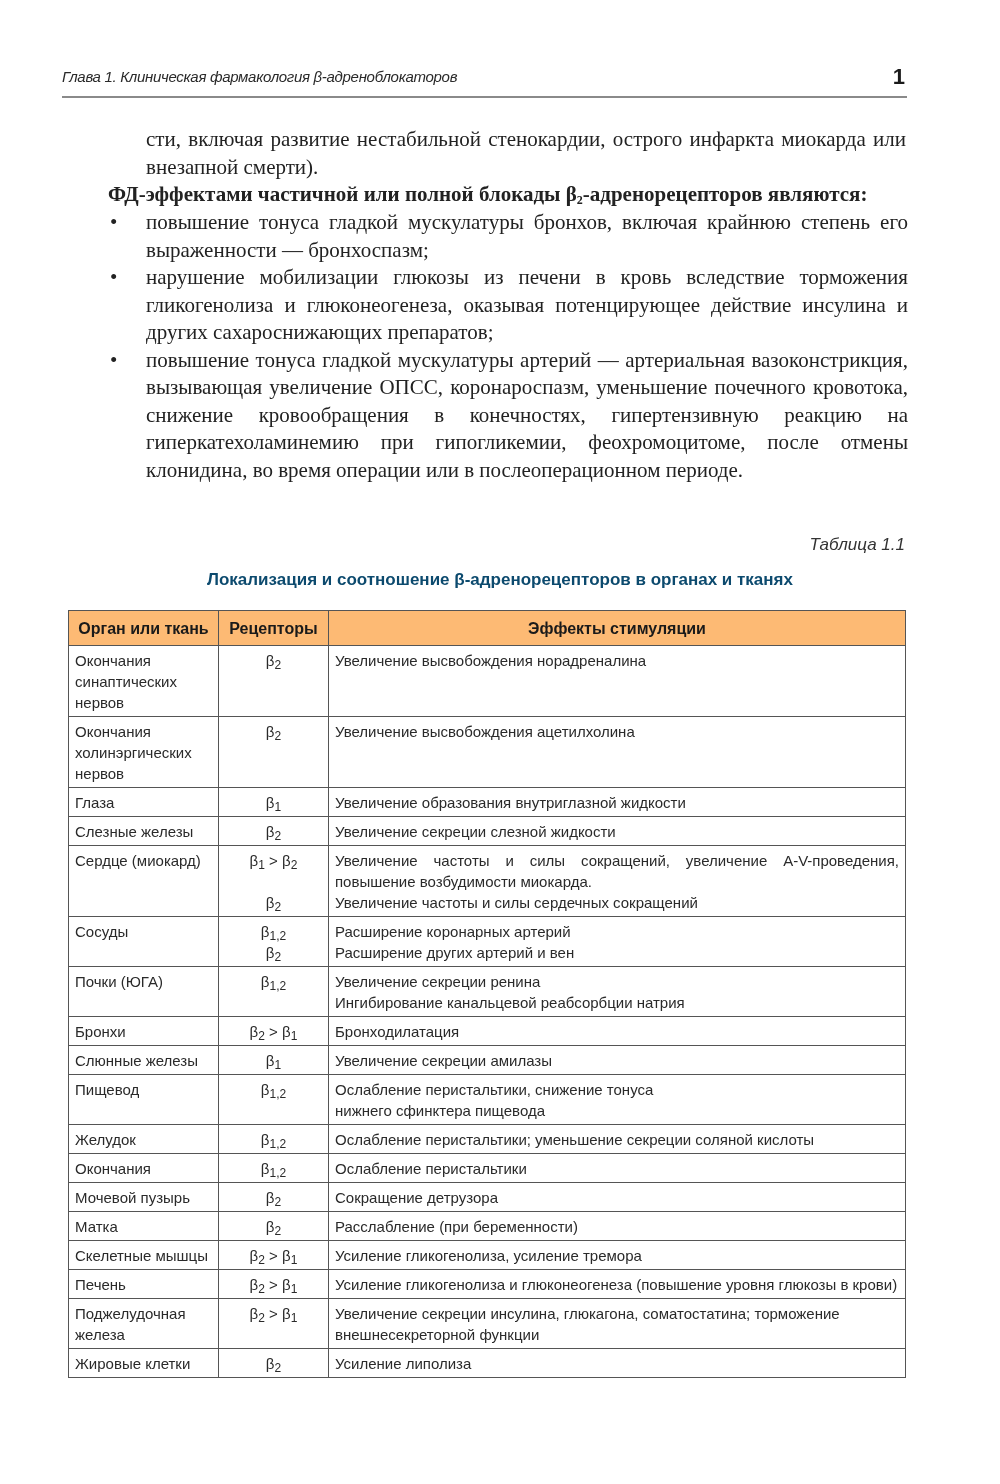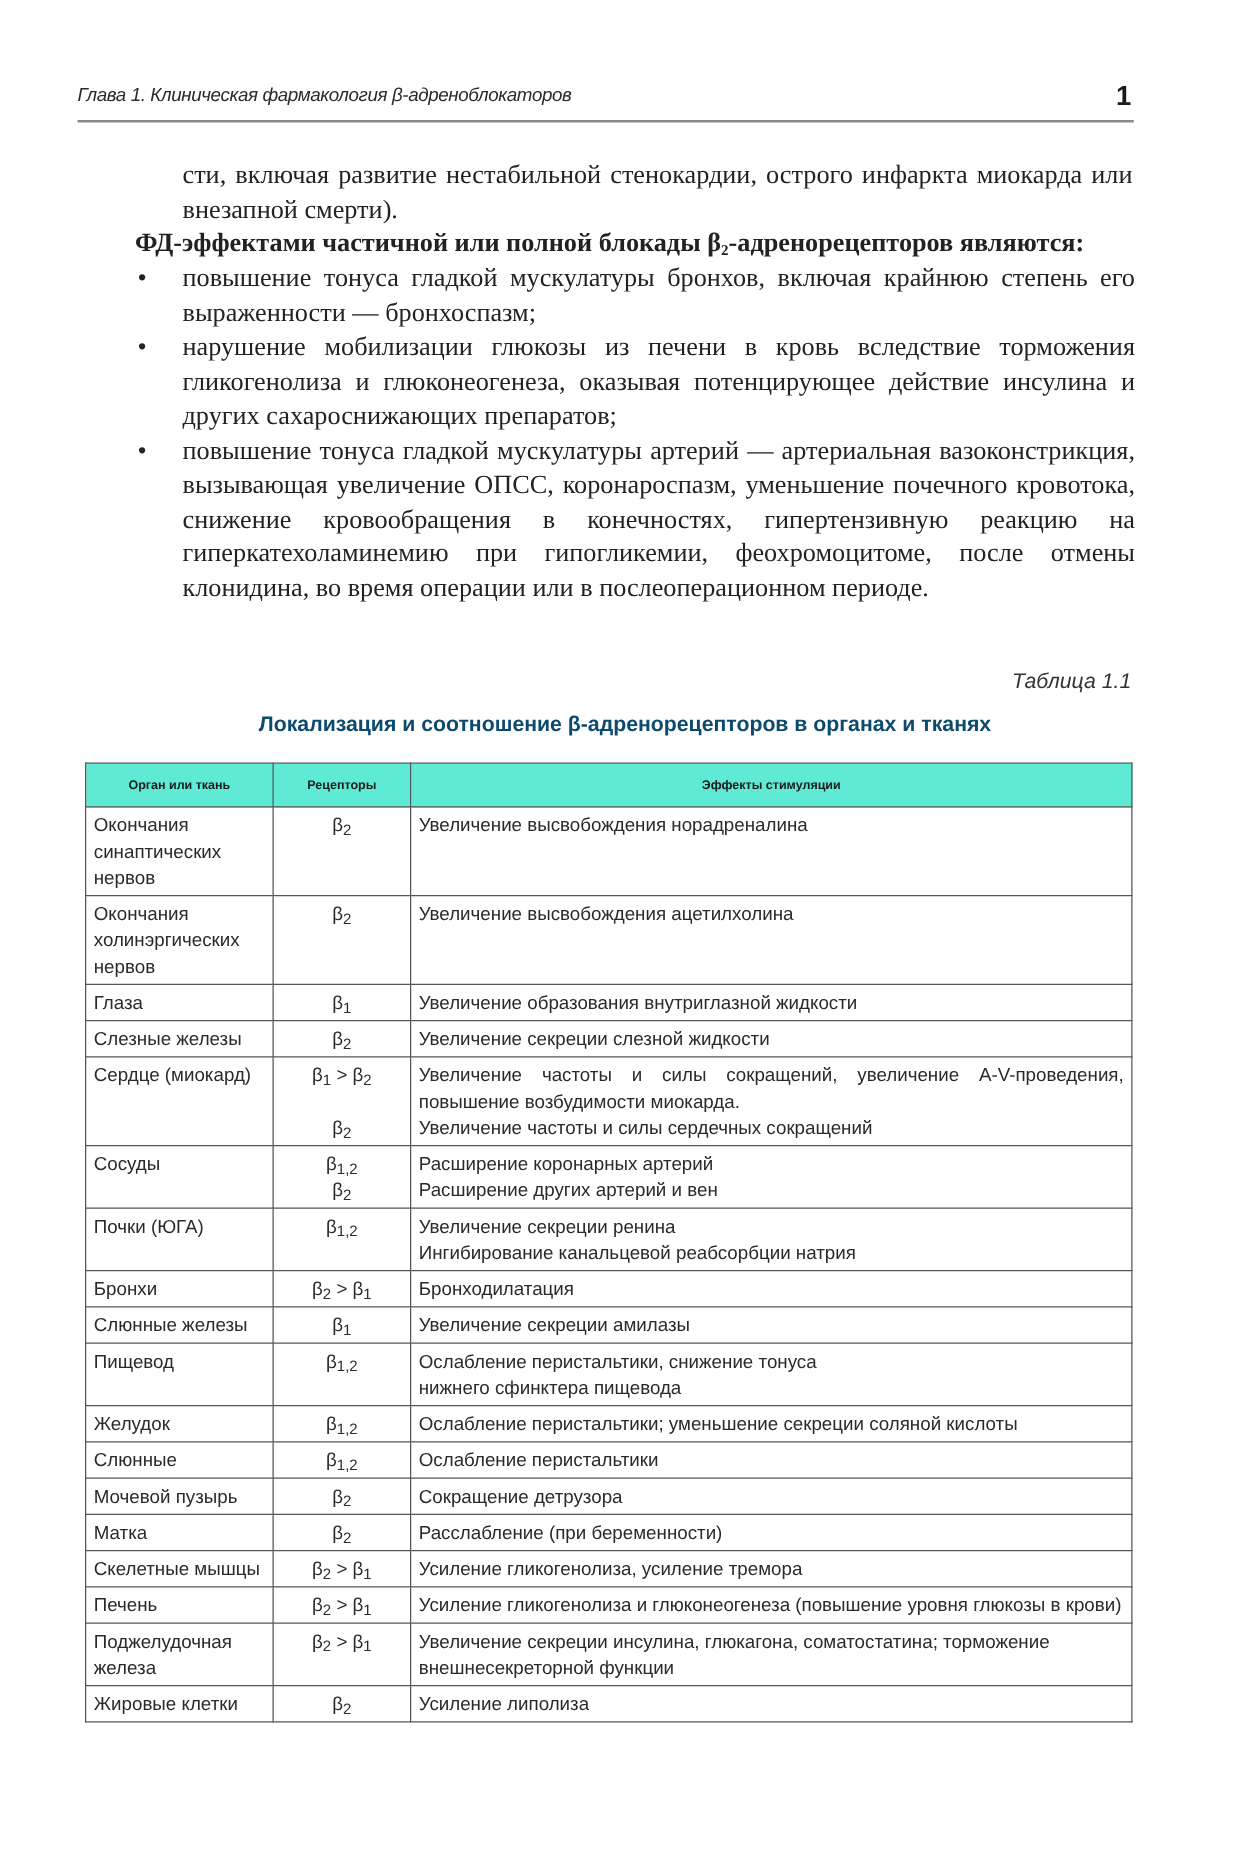--- a/index.html
+++ b/index.html
@@ -12,21 +12,21 @@
     .lead { position:absolute; left:108px; top:181px; width:800px; font-weight:bold; }
     .bullets { position:absolute; left:108px; top:209px; width:800px; margin:0; padding:0; list-style:none; }
     .bullets li { position:relative; padding-left:38px; margin:0; }
     .bullets li .bullet { position:absolute; left:2px; top:0; }
     .bullets li .btext { display:block; text-align:justify; }
     sub { font-size:12px; line-height:0; vertical-align:-3px; }
     .table-label { position:absolute; right:95px; top:535px; font-family:"Liberation Sans", sans-serif; font-style:italic; font-size:17px; color:#333;margin-left:36px; }
     .table-title { position:absolute; left:0; width:1000px; top:570px; text-align:center; font-family:"Liberation Sans", sans-serif; font-weight:bold; font-size:17px; color:#0c4a6e; }
     table.data { position:absolute; left:68px; top:610px; width:838px; border-collapse:collapse; font-family:"Liberation Sans", sans-serif; font-size:15px; line-height:21px; color:#2a2a2a; }
     table.data th, table.data td { border:1.5px solid #555; vertical-align:top; padding:4px 6px 3px 6px; }
-    table.data th { background:#5eead4; font-weight:bold; font-size:10px; padding:7px 6px 6px 6px; color:#1a1a1a; }
+    table.data th { background:#fdba74; font-weight:bold; font-size:16px; padding:7px 6px 6px 6px; color:#1a1a1a; }
     table.data td.rec { text-align:center; }
     table.data col.c1 { width:150px; }
     table.data col.c2 { width:110px; }
     .line { display:block; }
   </style>
 </head>
 <body>
 
 <div class="page-header">
   <span class="header-title">Глава 1. Клиническая фармакология β-адреноблокаторов</span>
@@ -168,21 +168,21 @@
       <tr>
         <td>Желудок</td>
         <td class="rec">
           <span class="line"><span>β</span><sub>1,2</sub><span></span><span></span><sub></sub></span>
         </td>
         <td>
           <span class="line">Ослабление перистальтики; уменьшение секреции соляной кислоты</span>
         </td>
       </tr>
       <tr>
-        <td>Слюнные</td>
+        <td>Окончания</td>
         <td class="rec">
           <span class="line"><span>β</span><sub>1,2</sub><span></span><span></span><sub></sub></span>
         </td>
         <td>
           <span class="line">Ослабление перистальтики</span>
         </td>
       </tr>
       <tr>
         <td>Мочевой пузырь</td>
         <td class="rec">

